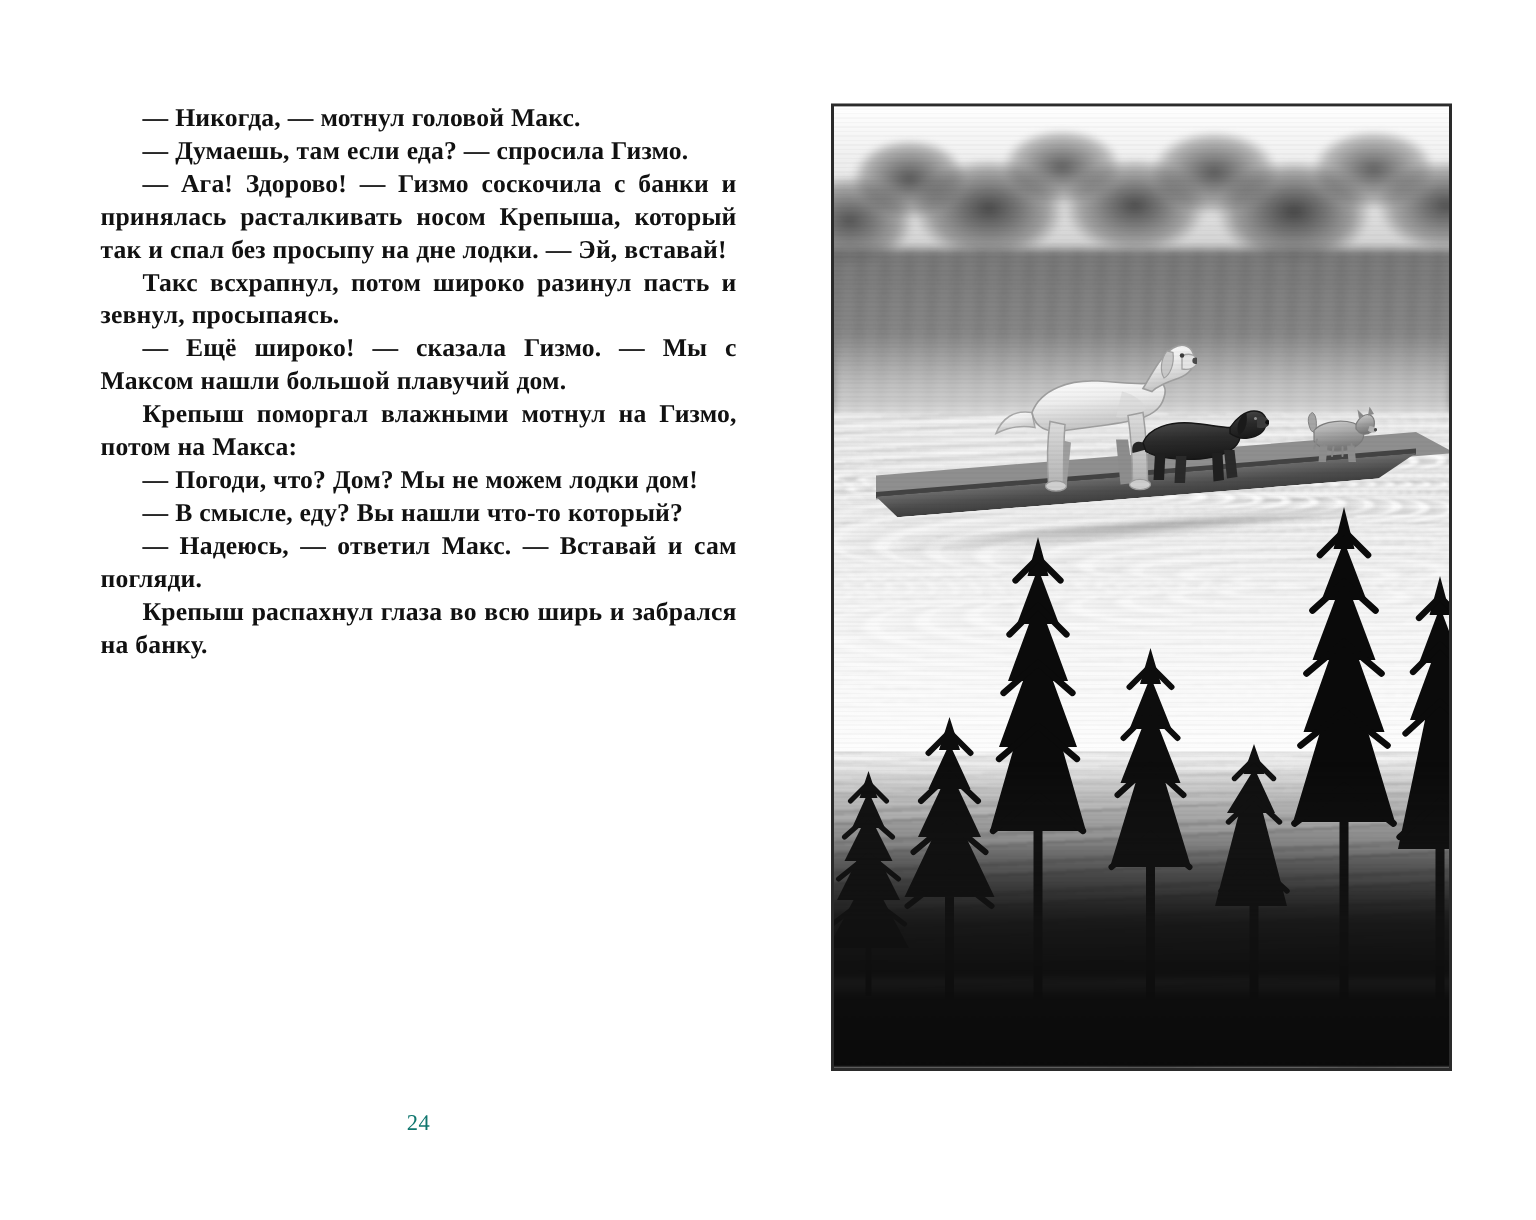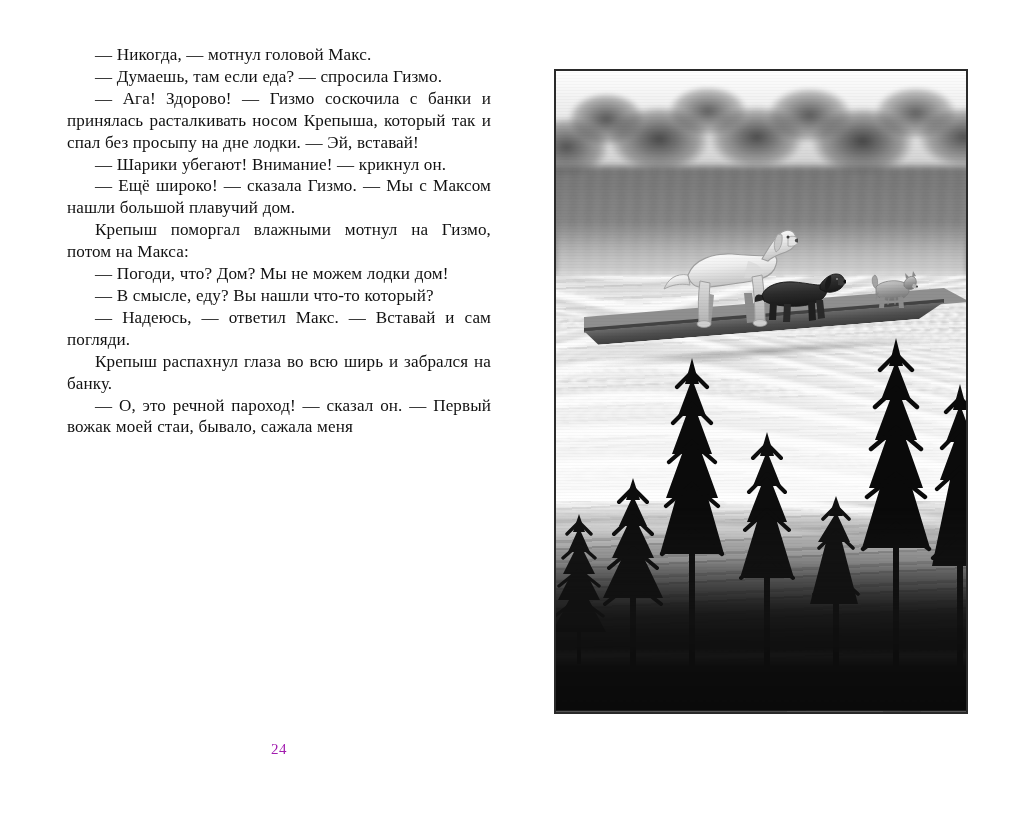--- a/index.html
+++ b/index.html
@@ -21,22 +21,23 @@
   .page-spread {
     position: absolute;
     inset: 0;
     background: #ffffff;
   }
 
   
   .text-column {
     position: absolute;
     left: 67px;
-    top: 44px;
+    top: 68px;
     width: 424px;
+    font-weight: bold;
   }
   .text-column p {
     margin: 0;
     font-size: 17.1px;
     line-height: 21.9px;
     text-align: justify;
     text-indent: 28px;
     hyphens: none;
     -webkit-hyphens: none;
     letter-spacing: 0.1px;
@@ -47,21 +48,21 @@
   }
 
   .page-number {
     position: absolute;
     left: 67px;
     width: 424px;
     top: 740px;
     text-align: center;
     font-size: 15px;
     line-height: 18px;
-    color: #a21caf;
+    color: #0f766e;
     letter-spacing: 0.4px;
   }
 
   
   .illustration-frame {
     position: absolute;
     left: 554px;
     top: 69px;
     width: 414px;
     height: 645px;
@@ -255,28 +256,27 @@
 </style>
 </head>
 <body>
 
 <div class="page-spread">
 
   <div class="text-column">
     <p>— Никогда, — мотнул головой Макс.</p>
     <p>— Думаешь, там если еда? — спросила Гизмо.</p>
     <p>— Ага! Здорово! — Гизмо соскочила с банки и принялась расталкивать носом Крепыша, который так и спал без просыпу на дне лодки. — Эй, вставай!</p>
-    <p>— Шарики убегают! Внимание! — крикнул он.</p>
+    <p>Такс всхрапнул, потом широко разинул пасть и зевнул, просыпаясь.</p>
     <p>— Ещё широко! — сказала Гизмо. — Мы с Максом нашли большой плавучий дом.</p>
     <p>Крепыш поморгал влажными мотнул на Гизмо, потом на Макса:</p>
     <p>— Погоди, что? Дом? Мы не можем лодки дом!</p>
     <p>— В смысле, еду? Вы нашли что-то который?</p>
     <p>— Надеюсь, — ответил Макс. — Вставай и сам погляди.</p>
     <p>Крепыш распахнул глаза во всю ширь и забрался на банку.</p>
-    <p class="last-line-natural">— О, это речной пароход! — сказал он. — Первый вожак моей стаи, бывало, сажала меня</p>
   </div>
 
   <div class="page-number">24</div>
 
   <div class="illustration-frame">
     <div class="illustration">
 
       <div class="sky"></div>
       <div class="treeline-far"></div>
       <div class="treeline-mid"></div>

